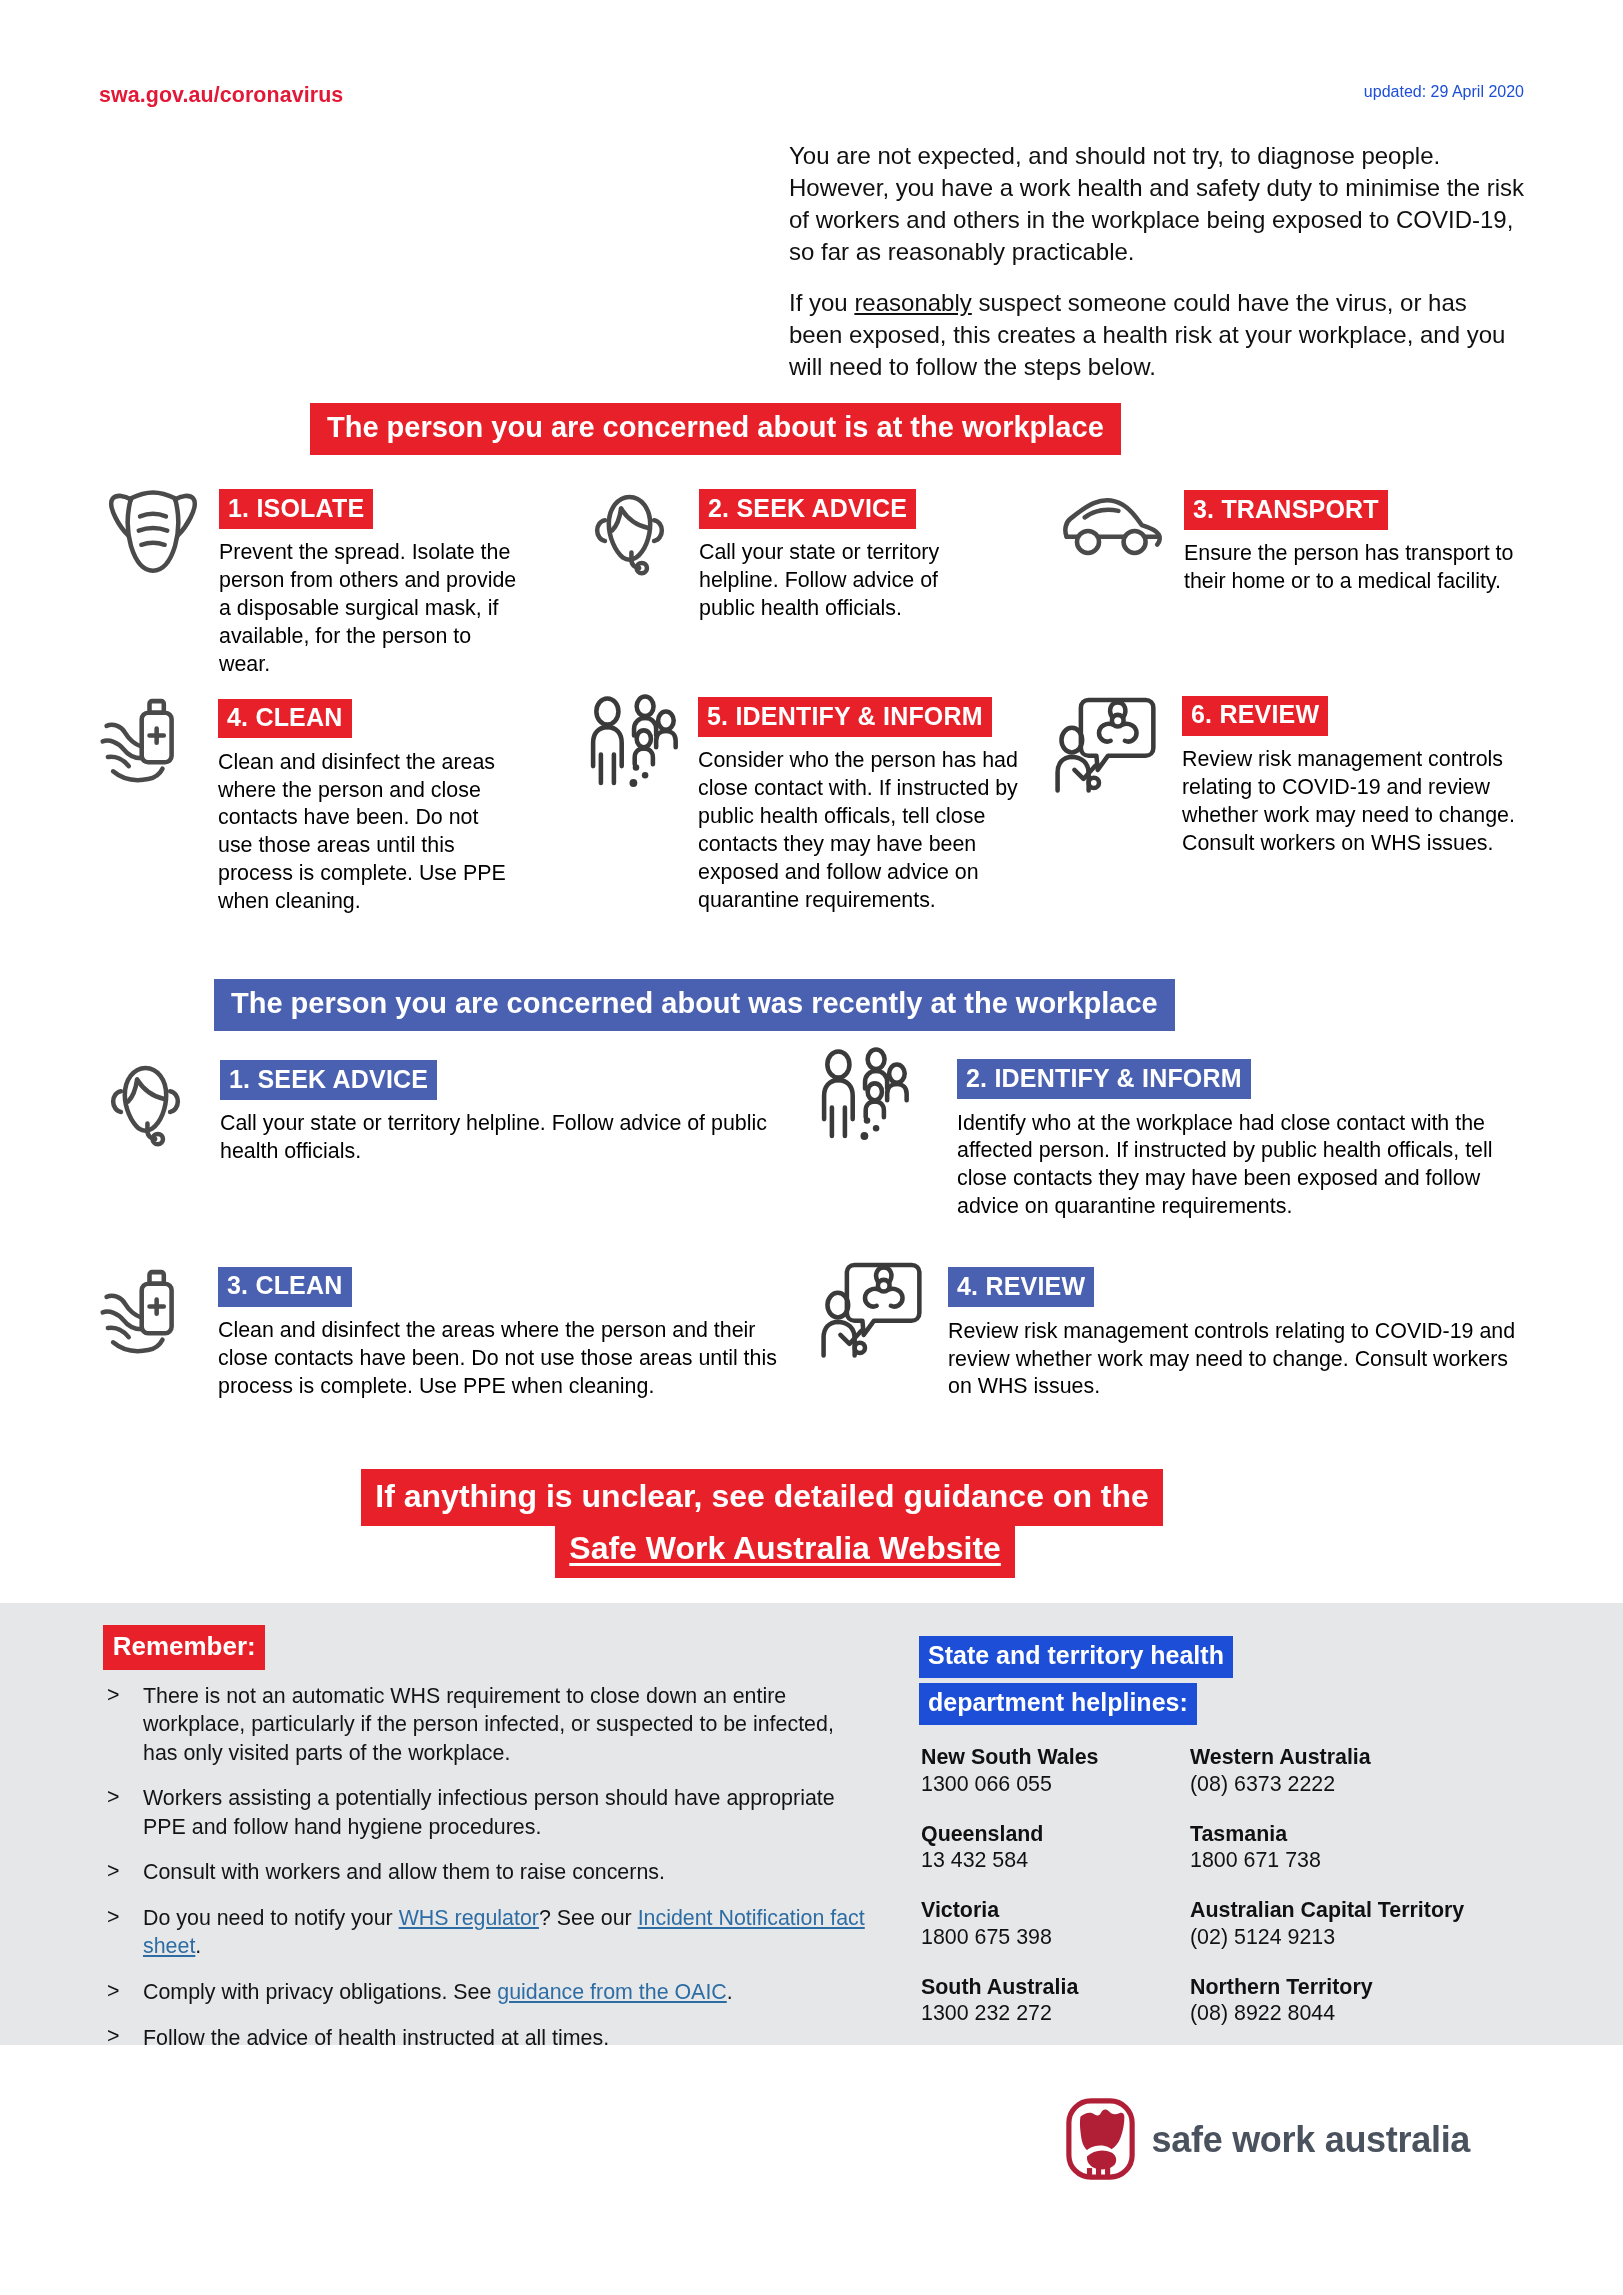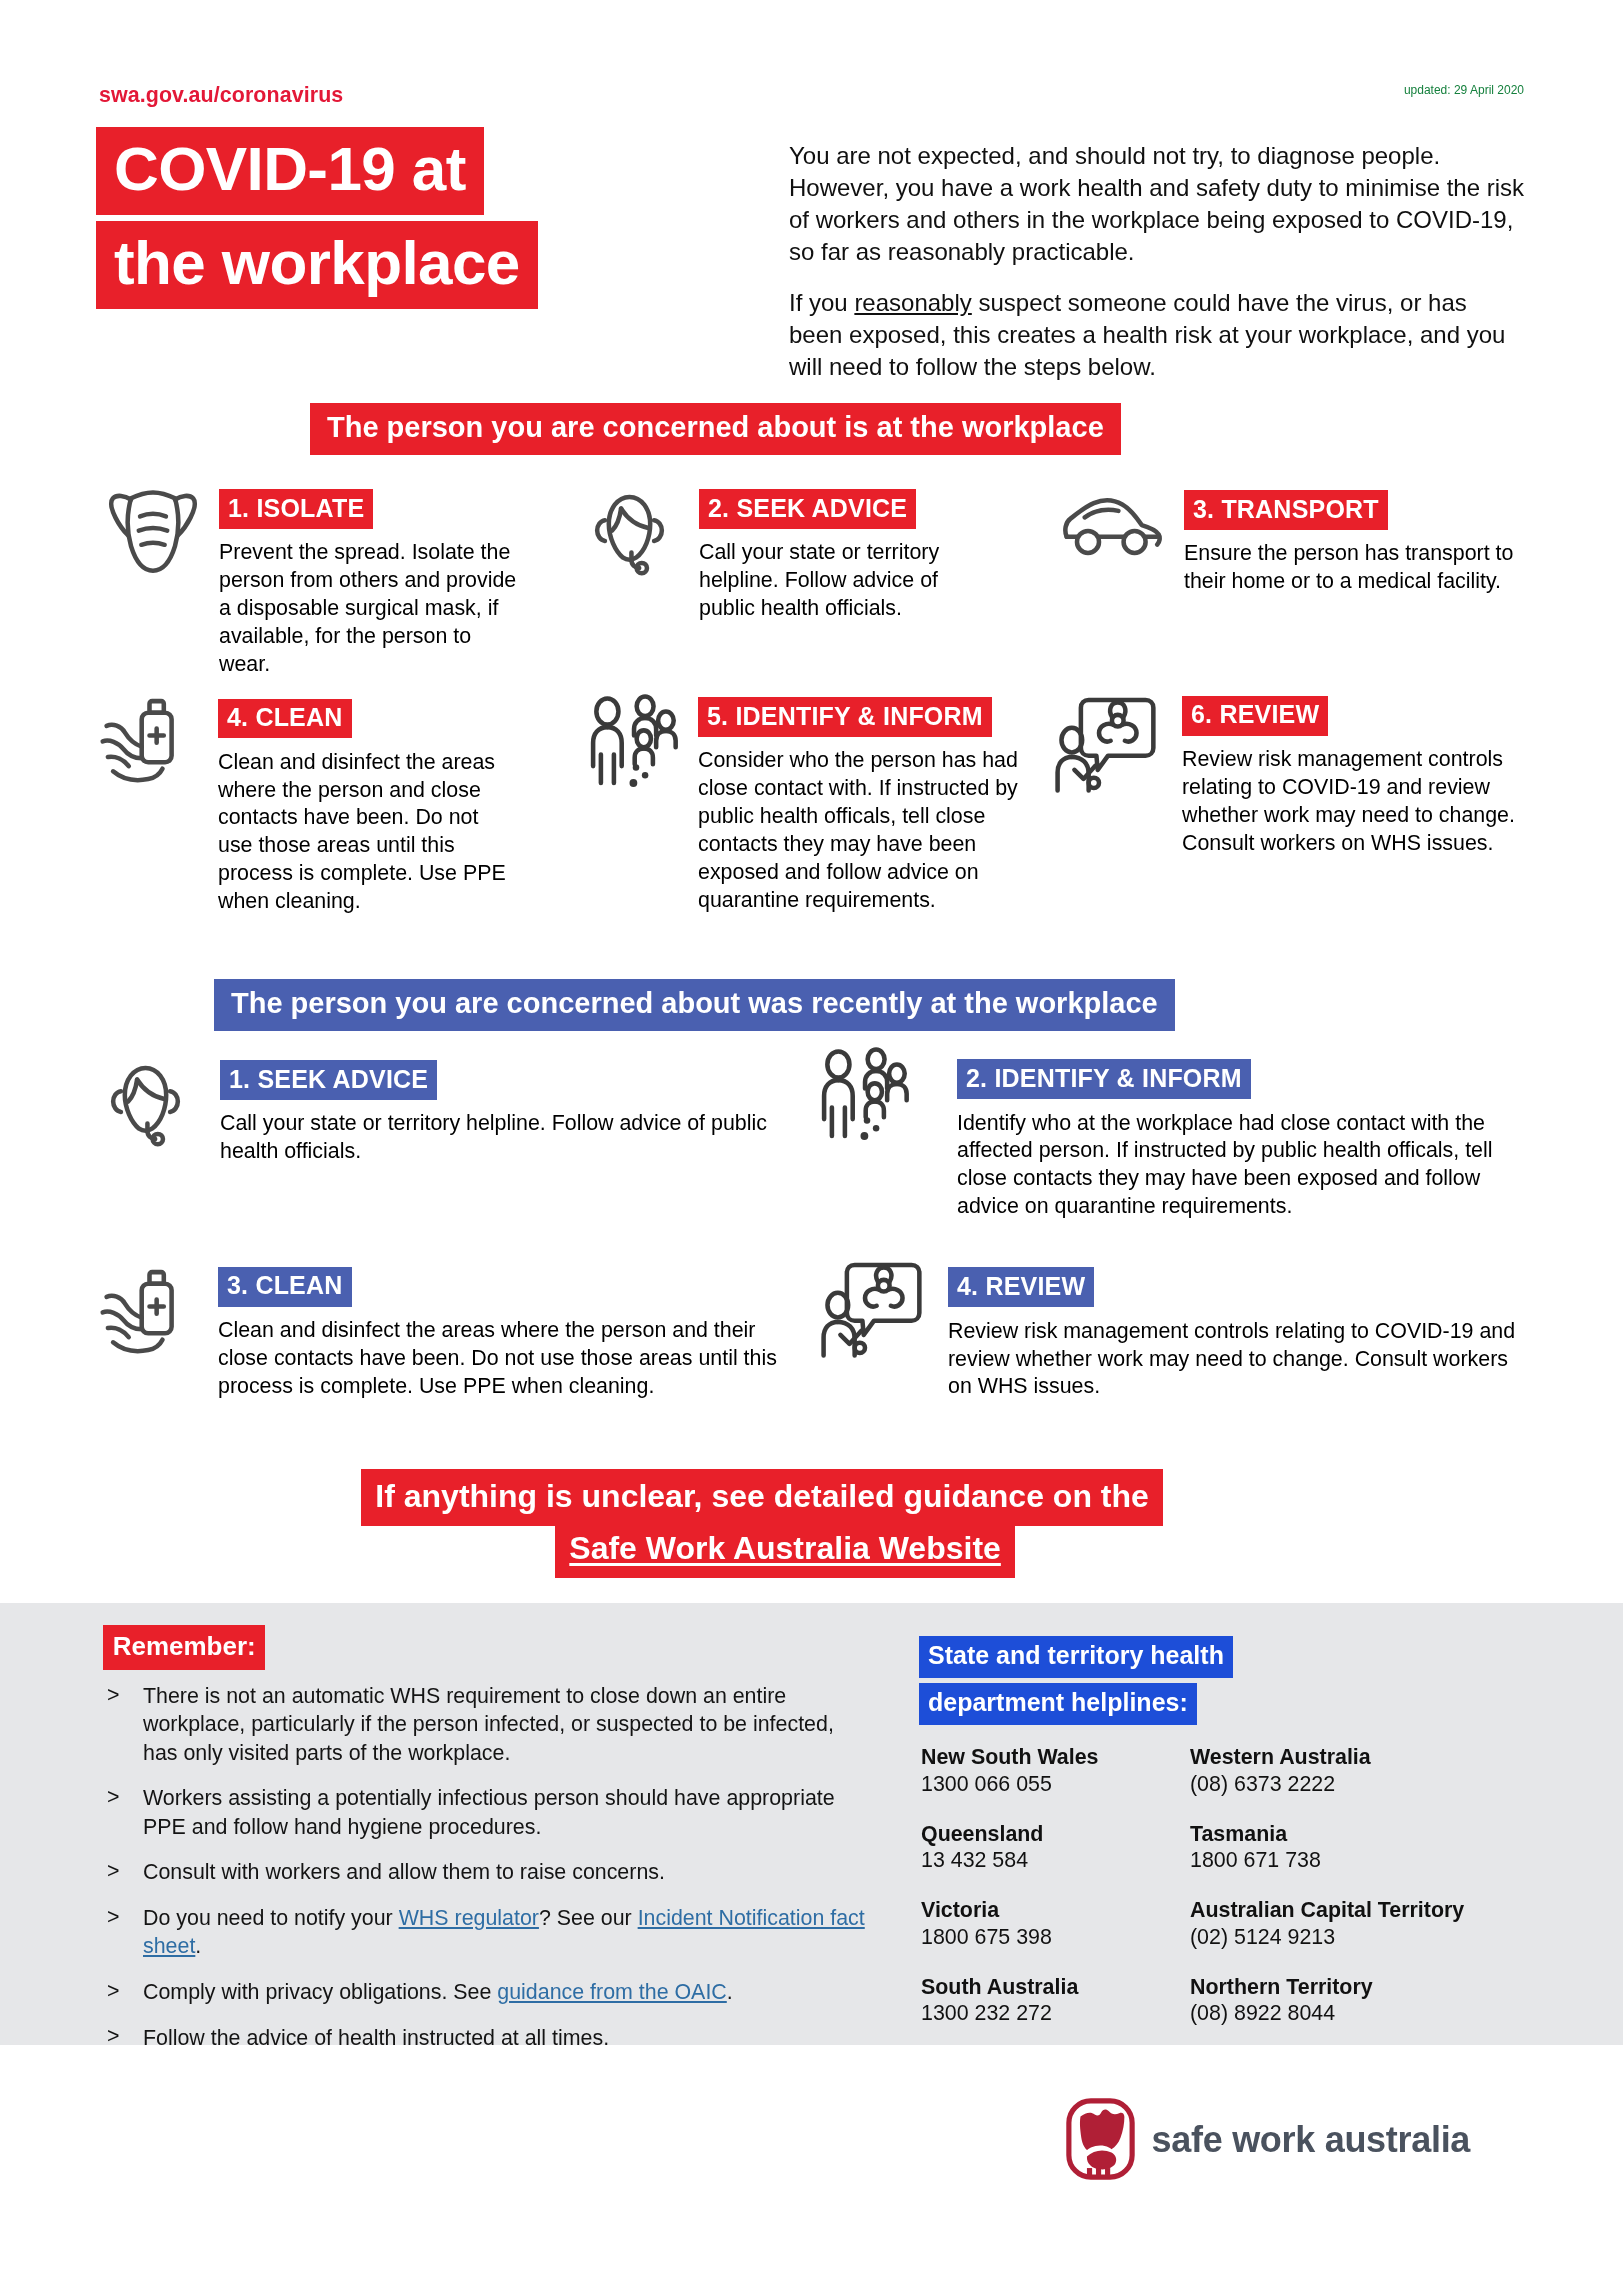--- a/index.html
+++ b/index.html
@@ -10,21 +10,21 @@
   }
   .page{position:relative;width:1623px;height:2295px;}
 
   
   .url{
     position:absolute;left:99px;top:83px;
     font-size:21.4px;font-weight:bold;color:#E31837;letter-spacing:0.1px;
   }
   .updated{
     position:absolute;right:99px;top:83px;
-    font-size:12px;color:#15803d;text-align:right;
+    font-size:16px;color:#1d4ed8;text-align:right;
   }
   .title-wrap{position:absolute;left:96px;top:127px;}
   .title-line{
     display:table;background:#E8202A;color:#fff;
     font-size:62px;font-weight:bold;line-height:1.06;
     padding:9px 18px 13px 18px;margin-bottom:6.5px;
     letter-spacing:-0.6px;
   }
   .intro{
     position:absolute;left:789px;top:140px;width:737px;
@@ -104,24 +104,20 @@
   .swa-word{font-size:36px;font-weight:bold;color:#4A525E;letter-spacing:-0.3px;}
 </style>
 </head>
 <body>
 
 <div class="page">
 
   <div class="url">swa.gov.au/coronavirus</div>
   <div class="updated">updated: 29 April 2020</div>
 
-  <div class="title-wrap">
-    <div class="title-line">COVID-19 at</div>
-    <div class="title-line">the workplace</div>
-  </div>
 
   <div class="intro">
     <p>You are not expected, and should not try, to diagnose people. However, you have a work health and safety duty to minimise the risk of workers and others in the workplace being exposed to COVID-19, so far as reasonably practicable.</p>
     <p><span>If you </span><u>reasonably</u><span> suspect someone could have the virus, or has been exposed, this creates a health risk at your workplace, and you will need to follow the steps below.</span></p>
   </div>
 
   <div class="band red" style="left:310px;top:403px;">The person you are concerned about is at the workplace</div>
 
   <div class="step" style="left:101px;top:484px;width:416px;">
     <span class="icon">

